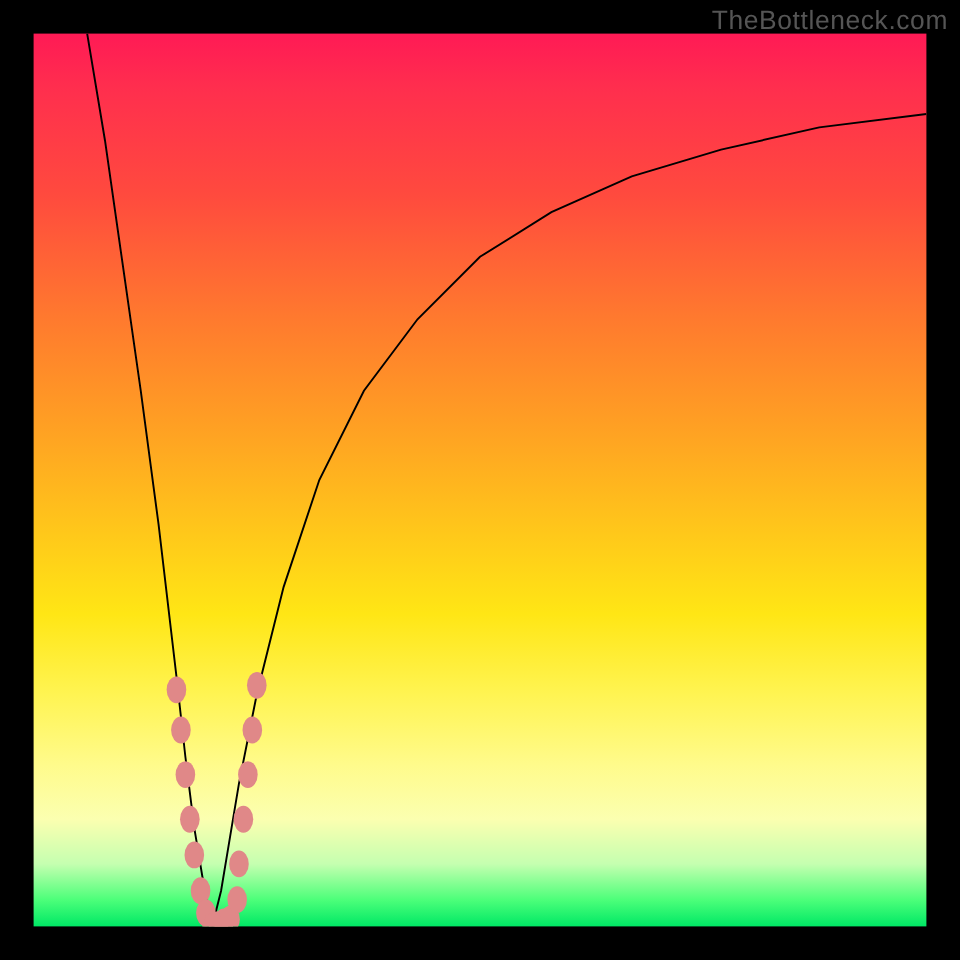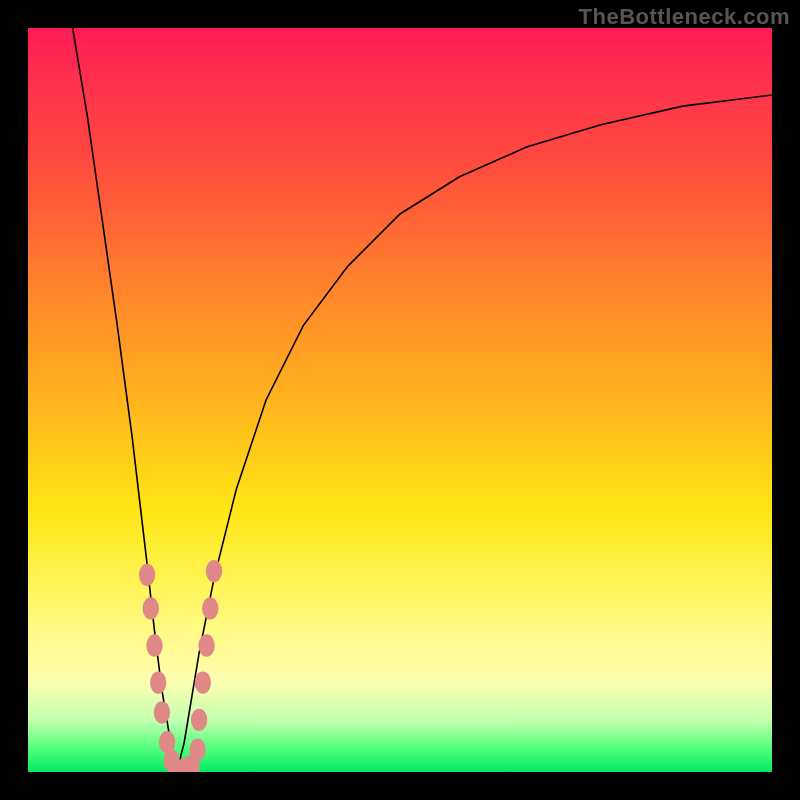--- a/index.html
+++ b/index.html
@@ -16,21 +16,21 @@
     height: 800px;
     background: #000;
     box-sizing: border-box;
   }
   .watermark {
     position: absolute;
     top: 4px;
     right: 10px;
     color: #555;
     font-size: 22px;
-    font-weight: 700;
+    font-weight: 400;
     letter-spacing: 0.5px;
     z-index: 10;
   }
   .plot-area {
     position: absolute;
     left: 28px;
     top: 28px;
     width: 744px;
     height: 744px;
   }

